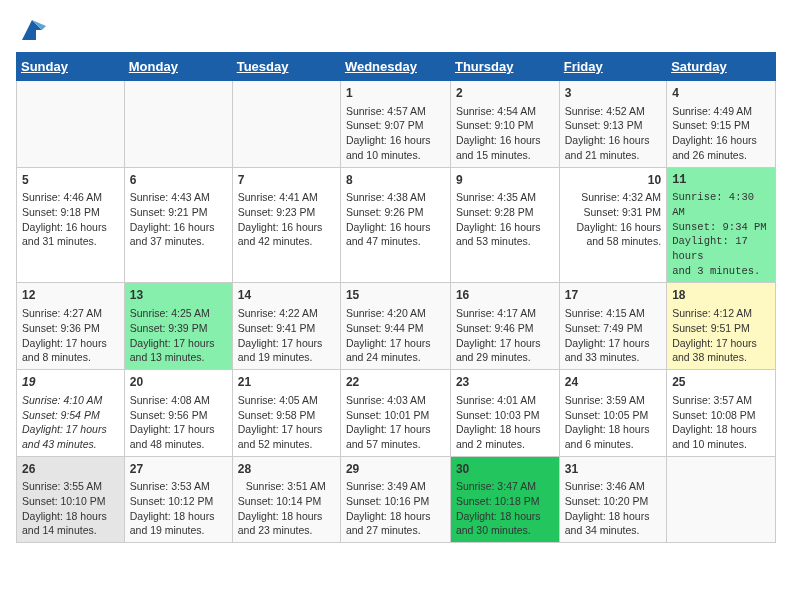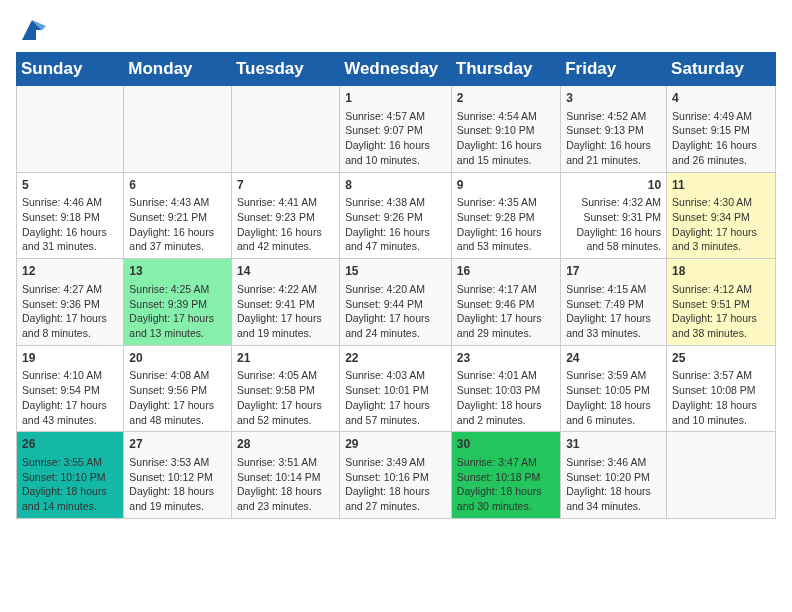--- a/index.html
+++ b/index.html
@@ -48,25 +48,26 @@
       color: #555;
     }
     .calendar-table {
       width: 100%;
       border-collapse: collapse;
       border: 1px solid #ccc;
     }
     .calendar-table th {
       background-color: #1a5fa8;
       color: #fff;
-      font-size: 17px;
+      font-size: 13px;
       font-weight: bold;
       padding: 6px 4px;
       text-align: left;
       border: 1px solid #1a5fa8;
+      text-decoration: underline;
     }
     .calendar-table td {
       vertical-align: top;
       border: 1px solid #ccc;
       padding: 4px 5px;
       width: 113px;
       min-height: 80px;
       background: #fff;
       font-size: 10.5px;
       color: #333;
@@ -160,21 +161,21 @@
 Daylight: 16 hours
 and 47 minutes.</span></td>
         <td style="background-color: rgb(255, 255, 255);"><span class="day-number">9</span><span style="white-space: pre-line;">Sunrise: 4:35 AM
 Sunset: 9:28 PM
 Daylight: 16 hours
 and 53 minutes.</span></td>
         <td style="background-color: rgb(255, 255, 255); text-align: right;"><span class="day-number">10</span><span style="white-space: pre-line;">Sunrise: 4:32 AM
 Sunset: 9:31 PM
 Daylight: 16 hours
 and 58 minutes.</span></td>
-        <td style="background-color: #fef9c3;"><span class="day-number">11</span><span style="white-space: pre-line;">Sunrise: 4:30 AM
+        <td style="background-color: #86efac; font-family: Liberation Mono, monospace;"><span class="day-number">11</span><span style="white-space: pre-line;">Sunrise: 4:30 AM
 Sunset: 9:34 PM
 Daylight: 17 hours
 and 3 minutes.</span></td>
       </tr>
       <tr>
         <td style="background-color: rgb(249, 249, 249);"><span class="day-number">12</span><span style="white-space: pre-line;">Sunrise: 4:27 AM
 Sunset: 9:36 PM
 Daylight: 17 hours
 and 8 minutes.</span></td>
         <td style="background-color: #86efac;"><span class="day-number">13</span><span style="white-space: pre-line;">Sunrise: 4:25 AM
@@ -196,21 +197,21 @@
         <td style="background-color: rgb(249, 249, 249);"><span class="day-number">17</span><span style="white-space: pre-line;">Sunrise: 4:15 AM
 Sunset: 7:49 PM
 Daylight: 17 hours
 and 33 minutes.</span></td>
         <td style="background-color: #fef9c3;"><span class="day-number">18</span><span style="white-space: pre-line; text-align: center;">Sunrise: 4:12 AM
 Sunset: 9:51 PM
 Daylight: 17 hours
 and 38 minutes.</span></td>
       </tr>
       <tr>
-        <td style="background-color: rgb(255, 255, 255);"><span class="day-number">19</span><span style="white-space: pre-line;">Sunrise: 4:10 AM
+        <td style="background-color: rgb(255, 255, 255); font-style: italic;"><span class="day-number">19</span><span style="white-space: pre-line;">Sunrise: 4:10 AM
 Sunset: 9:54 PM
 Daylight: 17 hours
 and 43 minutes.</span></td>
         <td style="background-color: rgb(255, 255, 255);"><span class="day-number">20</span><span style="white-space: pre-line;">Sunrise: 4:08 AM
 Sunset: 9:56 PM
 Daylight: 17 hours
 and 48 minutes.</span></td>
         <td style="background-color: rgb(255, 255, 255);"><span class="day-number">21</span><span style="white-space: pre-line;">Sunrise: 4:05 AM
 Sunset: 9:58 PM
 Daylight: 17 hours
@@ -226,29 +227,29 @@
         <td style="background-color: rgb(255, 255, 255);"><span class="day-number">24</span><span style="white-space: pre-line;">Sunrise: 3:59 AM
 Sunset: 10:05 PM
 Daylight: 18 hours
 and 6 minutes.</span></td>
         <td style="background-color: rgb(255, 255, 255);"><span class="day-number">25</span><span style="white-space: pre-line;">Sunrise: 3:57 AM
 Sunset: 10:08 PM
 Daylight: 18 hours
 and 10 minutes.</span></td>
       </tr>
       <tr>
-        <td style="background-color: #14b8a6;"><span class="day-number">26</span><span style="white-space: pre-line;">Sunrise: 3:55 AM
+        <td style="background-color: #e5e5e5;"><span class="day-number">26</span><span style="white-space: pre-line;">Sunrise: 3:55 AM
 Sunset: 10:10 PM
 Daylight: 18 hours
 and 14 minutes.</span></td>
         <td style="background-color: rgb(249, 249, 249);"><span class="day-number">27</span><span style="white-space: pre-line;">Sunrise: 3:53 AM
 Sunset: 10:12 PM
 Daylight: 18 hours
 and 19 minutes.</span></td>
-        <td style="background-color: rgb(249, 249, 249);"><span class="day-number">28</span><span style="white-space: pre-line;">Sunrise: 3:51 AM
+        <td style="background-color: rgb(249, 249, 249);"><span class="day-number">28</span><span style="white-space: pre-line; margin-left: 8px;">Sunrise: 3:51 AM
 Sunset: 10:14 PM
 Daylight: 18 hours
 and 23 minutes.</span></td>
         <td style="background-color: rgb(249, 249, 249);"><span class="day-number">29</span><span style="white-space: pre-line;">Sunrise: 3:49 AM
 Sunset: 10:16 PM
 Daylight: 18 hours
 and 27 minutes.</span></td>
         <td style="background-color: #22c55e;"><span class="day-number">30</span><span style="white-space: pre-line;">Sunrise: 3:47 AM
 Sunset: 10:18 PM
 Daylight: 18 hours

